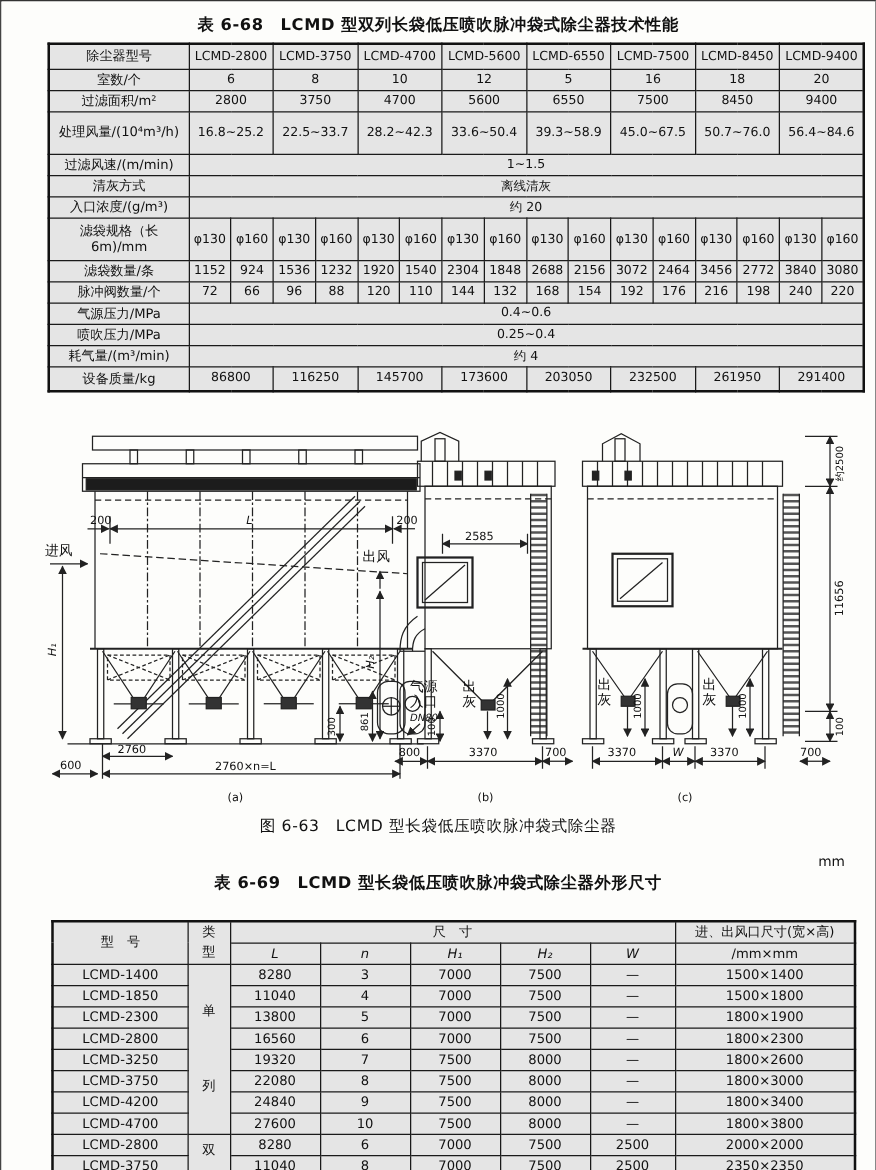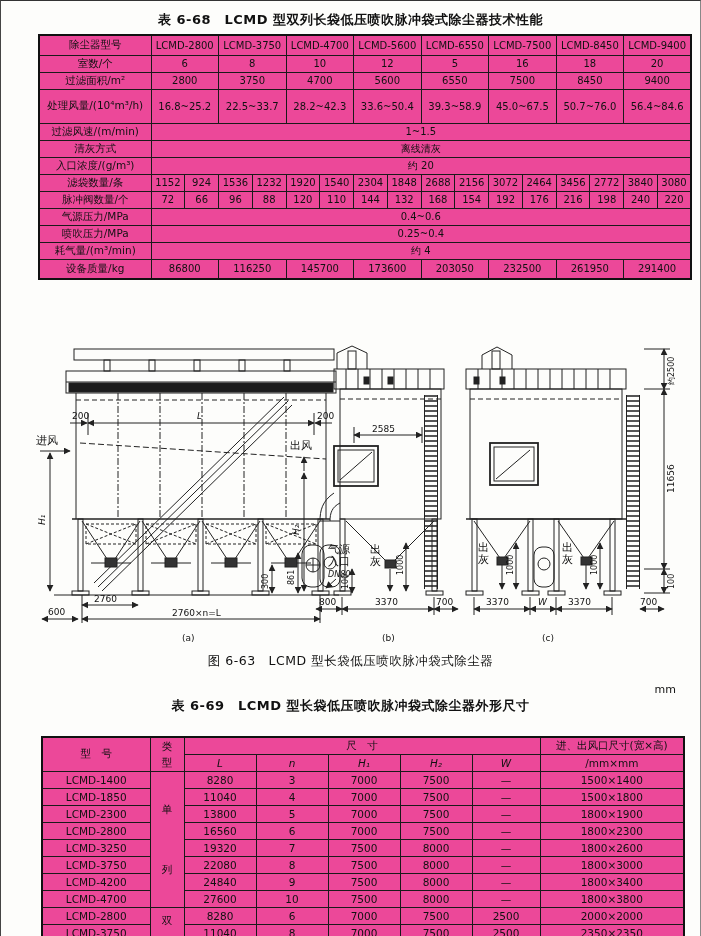--- a/index.html
+++ b/index.html
@@ -4,21 +4,21 @@
 <style>
   html,body{margin:0;padding:0;}
   body{
     width:701px;height:936px;position:relative;background:#fdfdfb;
     font-family:"DejaVu Sans","Liberation Sans",sans-serif;color:#111;
     border-top:1px solid #333;border-left:1px solid #444;border-right:1px solid #888;
     box-sizing:border-box;overflow:hidden;
   }
   .abs{position:absolute;}
   .ttl{font-weight:bold;font-size:13px;text-align:center;width:100%;letter-spacing:.5px;}
-  table{border-collapse:collapse;table-layout:fixed;background:#ec4899;}
+  table{border-collapse:collapse;table-layout:fixed;background:#e5e5e5;}
   td,th{border:1px solid #1a1a1a;text-align:center;vertical-align:middle;
         padding:0 1px;font-weight:normal;overflow:hidden;}
   .t68{left:37px;top:33px;width:652px;font-size:10.5px;border:2px solid #111;}
   .t68 th.lab{text-align:center;padding:0 2px;font-size:10.5px;}
   .t68 td{font-size:10px;}
   .t68 tr{height:17px;}
   .t68 tr.tall{height:34px;}
   .t68 tr.med{height:20px;}
   .t69{left:40px;top:735px;width:642px;font-size:10.5px;border:2px solid #111;}
   .t69 tr{height:17px;}
@@ -96,20 +96,39 @@
         <th class="lab">过滤风速/(m/min)</th>
         <td colspan="16">1~1.5</td>
       </tr>
   <tr>
         <th class="lab">清灰方式</th>
         <td colspan="16">离线清灰</td>
       </tr>
   <tr>
         <th class="lab">入口浓度/(g/m³)</th>
         <td colspan="16">约 20</td>
+      </tr>
+  <tr class="tall">
+        <th class="lab">滤袋规格（长6m)/mm</th>
+    <td>φ130</td>
+        <td>φ160</td>
+        <td>φ130</td>
+        <td>φ160</td>
+        <td>φ130</td>
+        <td>φ160</td>
+        <td>φ130</td>
+        <td>φ160</td>
+        <td>φ130</td>
+        <td>φ160</td>
+        <td>φ130</td>
+        <td>φ160</td>
+        <td>φ130</td>
+        <td>φ160</td>
+        <td>φ130</td>
+        <td>φ160</td>
       </tr>
   <tr>
         <th class="lab">滤袋数量/条</th>
     <td>1152</td>
         <td>924</td>
         <td>1536</td>
         <td>1232</td>
         <td>1920</td>
         <td>1540</td>
         <td>2304</td>

